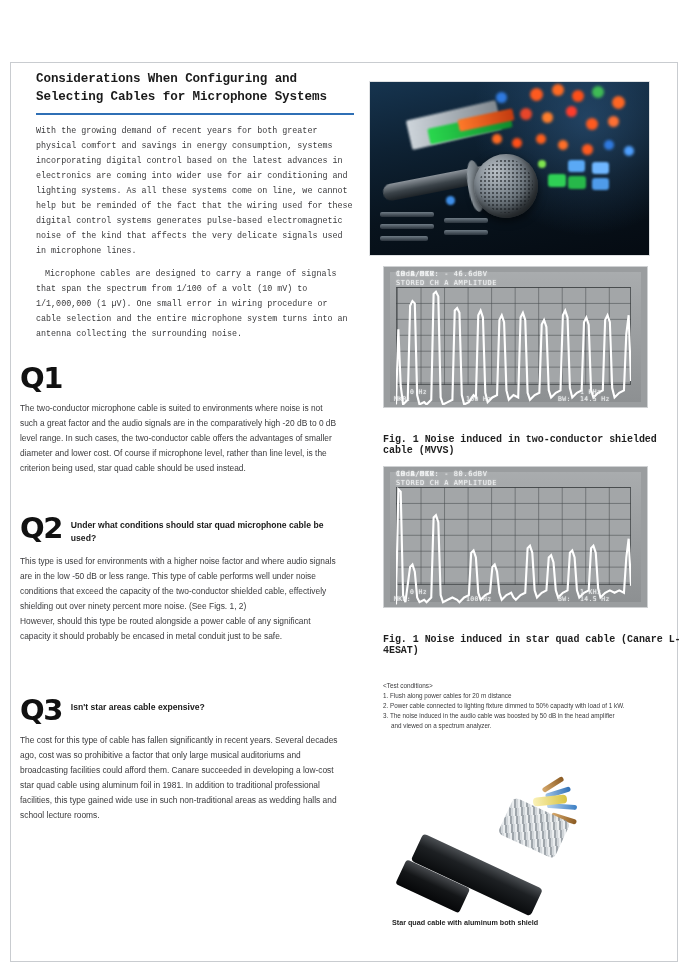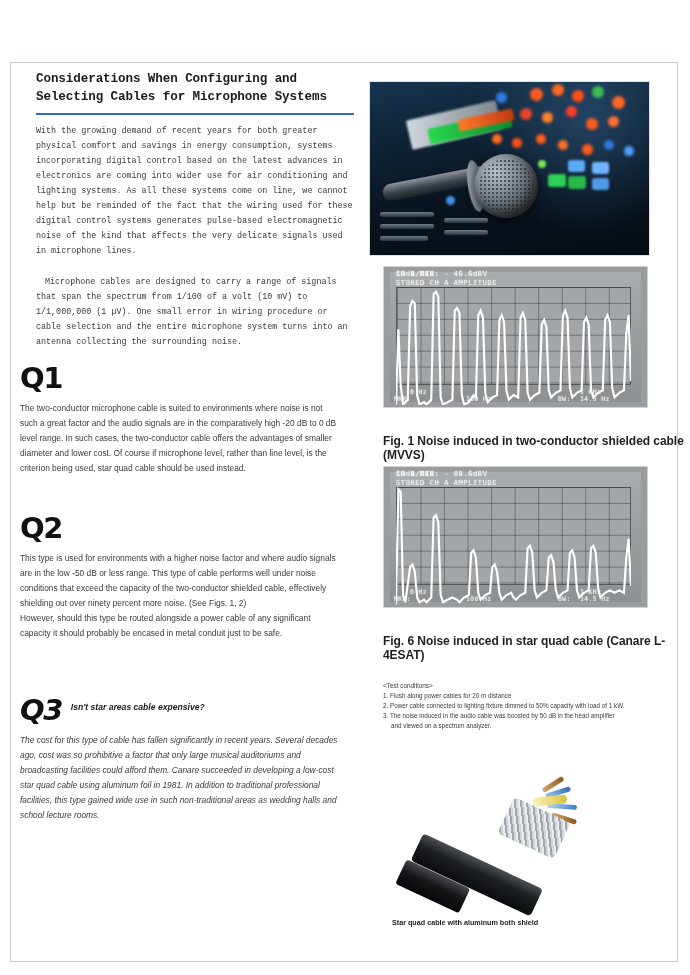--- a/index.html
+++ b/index.html
@@ -27,21 +27,21 @@
   .chip3{left:6px;top:34px;width:46px;height:24px;transform:skewX(-22deg);
         background:linear-gradient(160deg,#eceeef 0%,#cdd0d3 50%,#9da1a6 100%);}
   .banner-title{position:absolute;left:84px;top:5px;font-size:33px;font-weight:bold;
     letter-spacing:.2px;color:#dcebfb;text-shadow:0 2px 3px rgba(0,0,0,.45),0 0 9px rgba(190,225,255,.55);}
 
   
   .col-left{position:absolute;left:36px;top:71px;width:318px;font-family:Liberation Mono, monospace;}
   .art-title{font-size:12.6px;font-weight:bold;line-height:1.42;color:#1a1a1a;letter-spacing:-.1px;}
   .title-rule{margin-top:6px;height:2.5px;background:#2f6fb5;width:100%;}
   .body-p{font-size:8.4px;line-height:1.78;color:#3a3a3c;margin-top:9px;text-align:left;}
-  .body-p.indent{text-indent:9px;margin-top:16px;}
+  .body-p.indent{text-indent:9px;margin-top:8px;}
 
   
   .qblock{position:absolute;width:318px;left:20px;}
   .qhead{display:flex;align-items:flex-start;gap:9px;}
   .qmark{font-size:29px;font-weight:bold;line-height:.88;color:#111;letter-spacing:-1.5px;
          font-family:"DejaVu Sans",sans-serif;flex:none;}
   .qtext{font-size:8.6px;font-weight:bold;line-height:1.5;color:#1a1a1a;padding-top:3px;}
   .qbody{font-size:8.4px;line-height:1.8;color:#3a3a3c;margin-top:9px;}
 
   
@@ -77,21 +77,21 @@
   .spec-top{position:absolute;left:12px;top:3px;right:8px;color:#f2f4f5;
     font-family:"DejaVu Sans Mono","Liberation Mono",monospace;font-size:7px;letter-spacing:.6px;
     text-shadow:0 0 2px rgba(255,255,255,.7);line-height:1.25;}
   .spec-top .row2{opacity:.97;}
   .spec-tr{position:absolute;right:10px;top:3px;}
   .spec-bot{position:absolute;left:10px;right:8px;bottom:2px;height:18px;color:#eef0f1;
     font-family:"DejaVu Sans Mono","Liberation Mono",monospace;font-size:6.4px;letter-spacing:.4px;
     text-shadow:0 0 2px rgba(255,255,255,.65);}
   .spec-bot span{position:absolute;white-space:nowrap;}
   .trace{position:absolute;left:12px;top:20px;right:16px;bottom:22px;}
-  .fig-cap{position:absolute;font-size:12px;font-weight:bold;color:#1f1f1f;letter-spacing:-.05px;}
+  .fig-cap{position:absolute;font-size:10px;font-weight:bold;color:#1f1f1f;letter-spacing:-.05px;font-family:Liberation Mono, monospace;}
 
   
   .tc{position:absolute;left:383px;top:681px;width:262px;}
   .tc-h{font-size:6.4px;color:#3a3a3c;line-height:1.5;}
   .tc-l{font-size:6.3px;color:#3a3a3c;line-height:1.62;}
   .tc-l.cont{padding-left:8px;}
 
   
   .cable-wrap{position:absolute;left:395px;top:780px;width:230px;height:128px;}
   .cab-jacket{position:absolute;left:22px;top:52px;width:132px;height:30px;border-radius:4px;
@@ -122,26 +122,27 @@
   <div class="qblock" style="top:366px;">
     <div class="qhead">
       <div class="qmark">Q1</div>
     </div>
     <div class="qbody">The two-conductor microphone cable is suited to environments where noise is not such a great factor and the audio signals are in the comparatively high -20 dB to 0 dB level range. In such cases, the two-conductor cable offers the advantages of smaller diameter and lower cost. Of course if microphone level, rather than line level, is the criterion being used, star quad cable should be used instead.</div>
   </div>
 
   <div class="qblock" style="top:516px;">
     <div class="qhead">
       <div class="qmark">Q2</div>
+      <div class="qtext">Under what conditions should star quad microphone cable be used?</div>
     </div>
     <div class="qbody" style="white-space:pre-line;">This type is used for environments with a higher noise factor and where audio signals are in the low -50 dB or less range. This type of cable performs well under noise conditions that exceed the capacity of the two-conductor shielded cable, effectively shielding out over ninety percent more noise. (See Figs. 1, 2)
 However, should this type be routed alongside a power cable of any significant capacity it should probably be encased in metal conduit just to be safe.</div>
   </div>
 
-  <div class="qblock" style="top:698px;font-style:italic;">
+  <div class="qblock" style="top:698px;">
     <div class="qhead">
       <div class="qmark">Q3</div>
       <div class="qtext">Isn't star areas cable expensive?</div>
     </div>
     <div class="qbody">The cost for this type of cable has fallen significantly in recent years. Several decades ago, cost was so prohibitive a factor that only large musical auditoriums and broadcasting facilities could afford them. Canare succeeded in developing a low-cost star quad cable using aluminum foil in 1981. In addition to traditional professional facilities, this type gained wide use in such non-traditional areas as wedding halls and school lecture rooms.</div>
   </div>
 
   <div class="photo">
     <div class="mixbg"></div>
     <div class="strip" style="left:38px;top:28px;width:92px;height:30px;background:linear-gradient(100deg,#cfd6dc,#7d858c);transform:rotate(-13deg);"></div>
@@ -217,21 +218,21 @@
     </svg>
     <div class="spec-bot">
       <span style="left:0;top:8px;">MKR:</span>
       <span style="left:16px;top:1px;">0 Hz</span>
       <span style="left:72px;top:8px;">100 Hz</span>
       <span style="left:164px;top:8px;">BW:</span>
       <span style="left:186px;top:8px;">14.5 Hz</span>
       <span style="left:186px;top:1px;">1 KHz</span>
     </div>
   </div>
-  <div class="fig-cap" style="left:383px;top:634px;">Fig. 6 Noise induced in star quad cable (Canare L-4ESAT)</div>
+  <div class="fig-cap" style="left:383px;top:634px;">Fig. 1 Noise induced in star quad cable (Canare L-4ESAT)</div>
 
   <div class="tc">
     <div class="tc-h">&lt;Test conditions&gt;</div>
     <div class="tc-l">1. Flush along power cables for 20 m distance</div>
     <div class="tc-l">2. Power cable connected to lighting fixture dimmed to 50% capacity with load of 1 kW.</div>
     <div class="tc-l">3. The noise induced in the audio cable was boosted by 50 dB in the head amplifier</div>
     <div class="tc-l cont">and viewed on a spectrum analyzer.</div>
   </div>
 
   <div class="cable-wrap">

